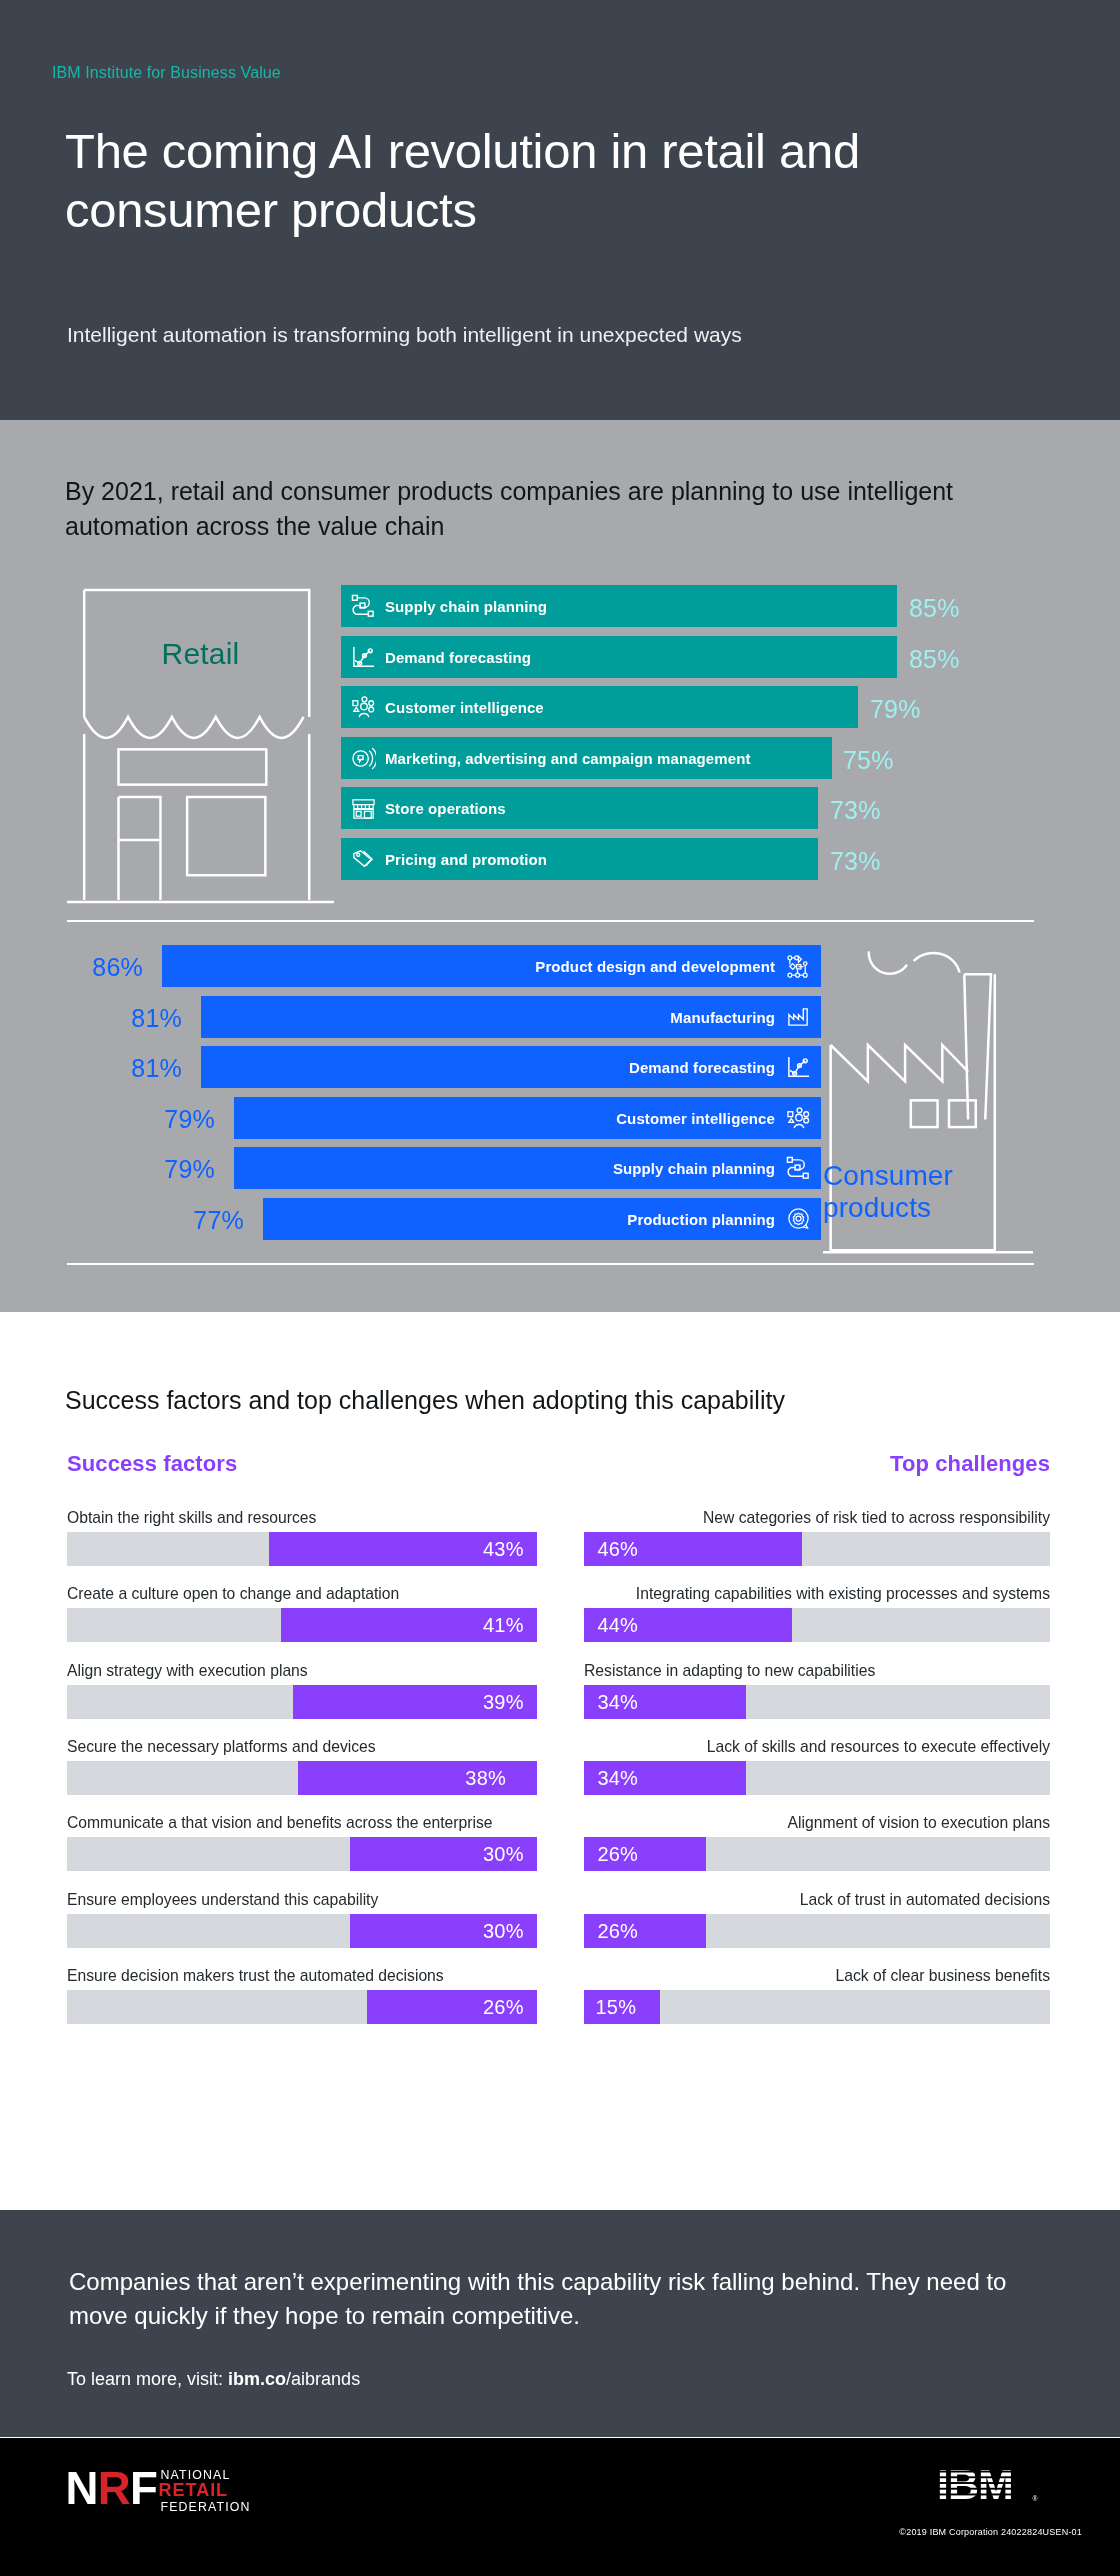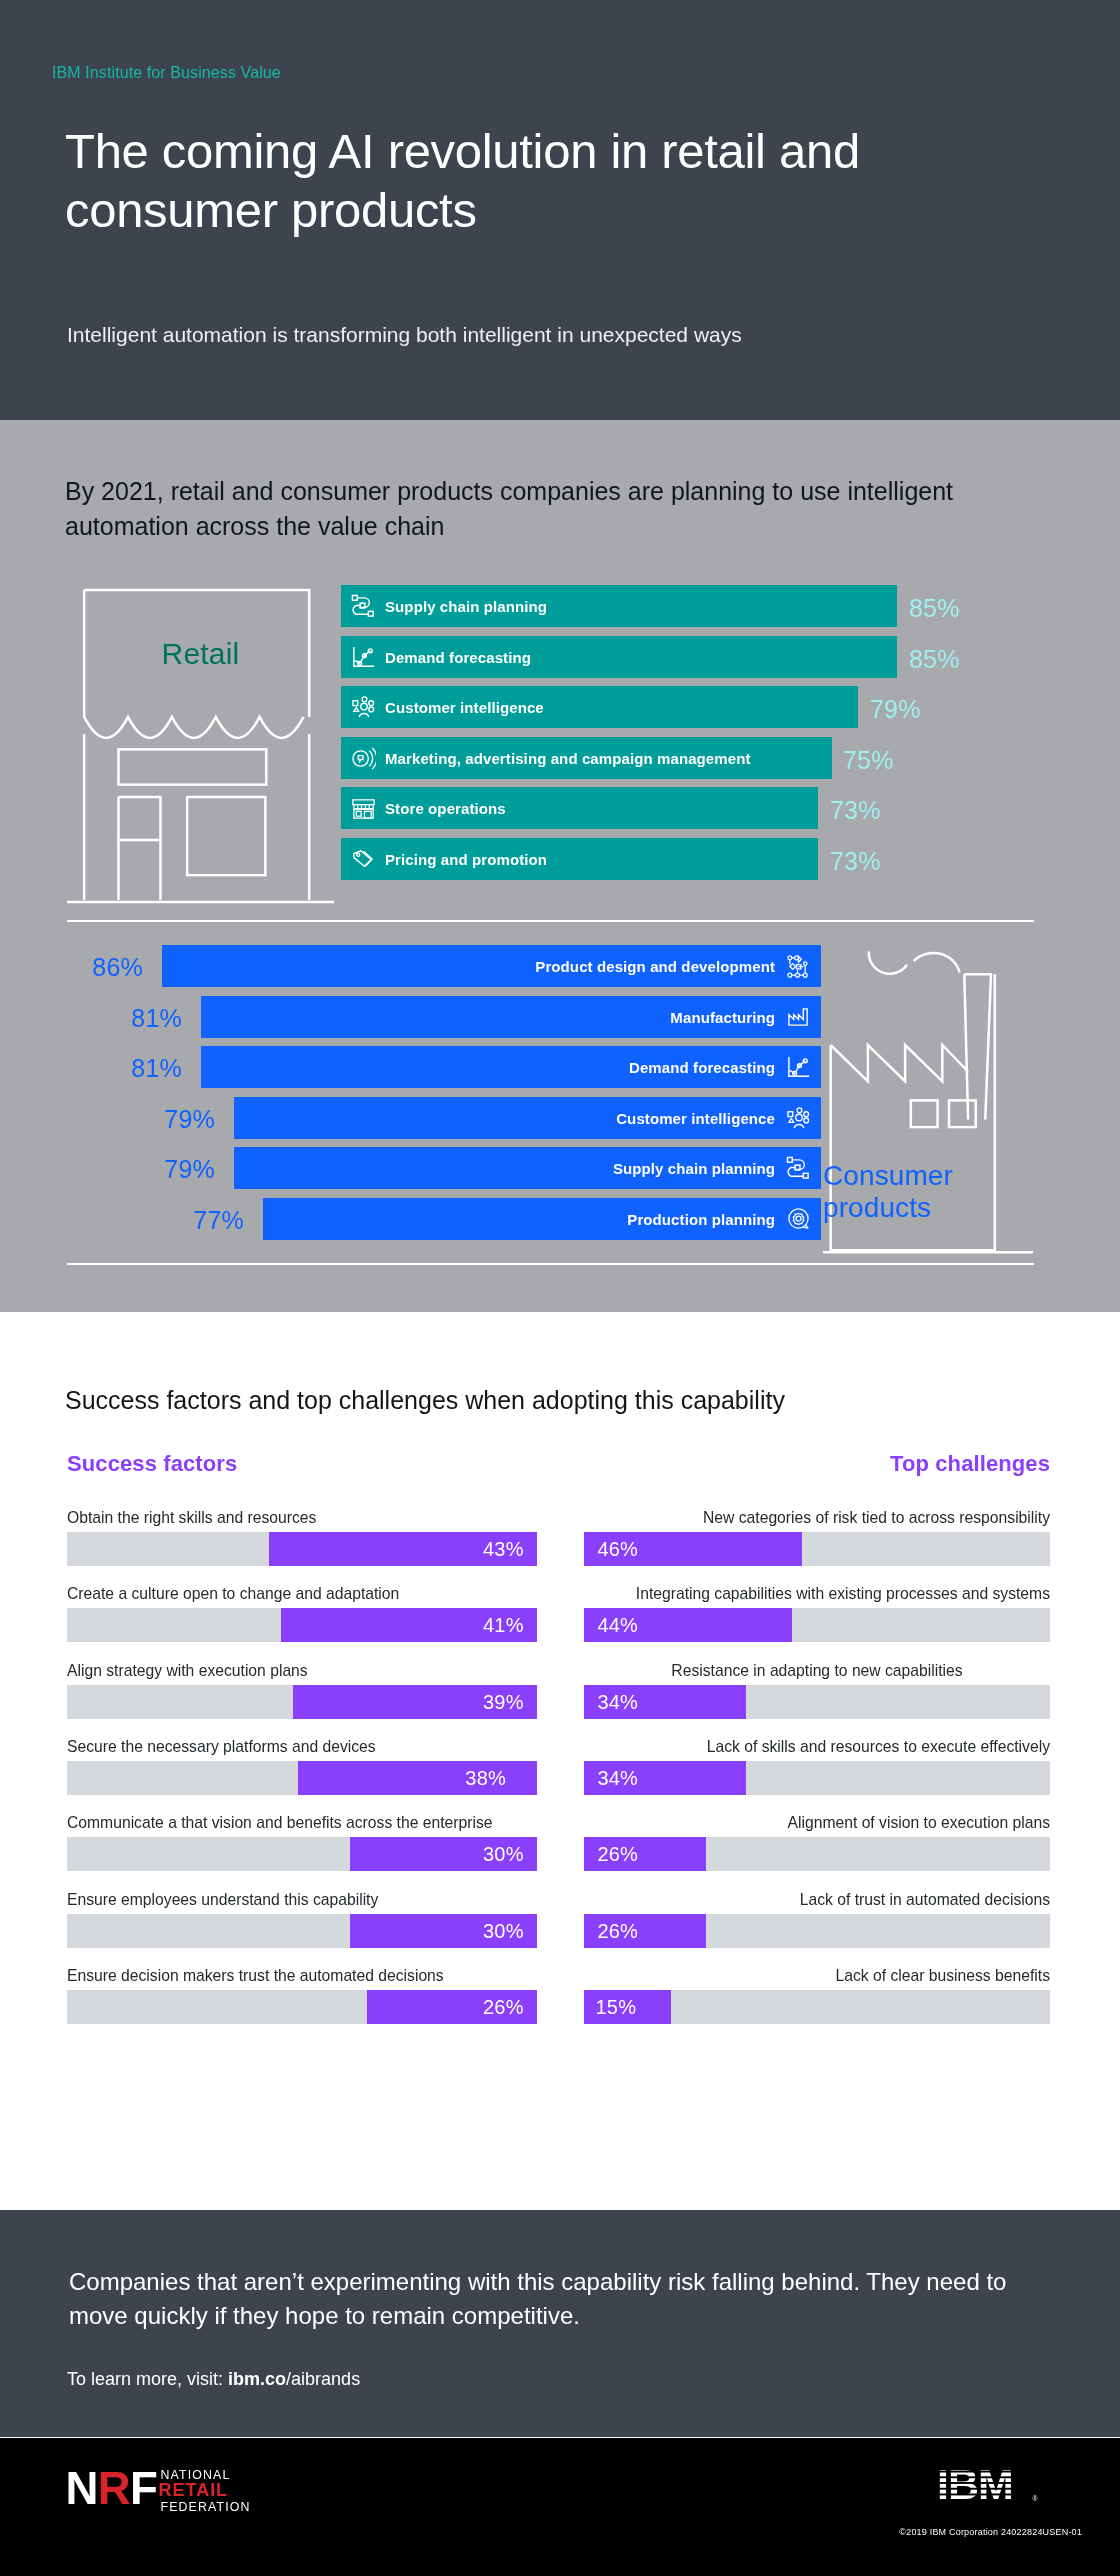--- a/index.html
+++ b/index.html
@@ -471,21 +471,21 @@
     </div>
   </div>
 
   <div class="rowlabel" style="left:584px; top:1584px; width:466px; text-align:right">Integrating capabilities with existing processes and systems</div>
   <div class="track" style="left:584px; top:1608px; width:466px">
     <div class="fill" style="left:0; width:208px; padding-left:13.4px">
       <span class="vlabel"><span>44</span>%</span>
     </div>
   </div>
 
-  <div class="rowlabel" style="left:584px; top:1661px; width:466px; text-align:center">Resistance in adapting to new capabilities</div>
+  <div class="rowlabel" style="left:584px; top:1661px; width:466px; text-align:left">Resistance in adapting to new capabilities</div>
   <div class="track" style="left:584px; top:1685px; width:466px">
     <div class="fill" style="left:0; width:162px; padding-left:13.4px">
       <span class="vlabel"><span>34</span>%</span>
     </div>
   </div>
 
   <div class="rowlabel" style="left:584px; top:1737px; width:466px; text-align:right">Lack of skills and resources to execute effectively</div>
   <div class="track" style="left:584px; top:1761px; width:466px">
     <div class="fill" style="left:0; width:162px; padding-left:13.4px">
       <span class="vlabel"><span>34</span>%</span>
@@ -501,21 +501,21 @@
 
   <div class="rowlabel" style="left:584px; top:1890px; width:466px; text-align:right">Lack of trust in automated decisions</div>
   <div class="track" style="left:584px; top:1914px; width:466px">
     <div class="fill" style="left:0; width:122px; padding-left:13.4px">
       <span class="vlabel"><span>26</span>%</span>
     </div>
   </div>
 
   <div class="rowlabel" style="left:584px; top:1966px; width:466px; text-align:right">Lack of clear business benefits</div>
   <div class="track" style="left:584px; top:1990px; width:466px">
-    <div class="fill" style="left:0; width:87px; padding-left:11.5px">
+    <div class="fill" style="left:0; width:76px; padding-left:11.5px">
       <span class="vlabel"><span>15</span>%</span>
     </div>
   </div>
 
   <div class="darkfoot"></div>
   <div class="foot-quote">Companies that aren’t experimenting with this capability risk falling behind. They need to move quickly if they hope to remain competitive.</div>
   <div class="foot-link"><span>To learn more, visit: </span><b>ibm.co</b><span>/aibrands</span></div>
 
   <div class="blackfoot"></div>
 

